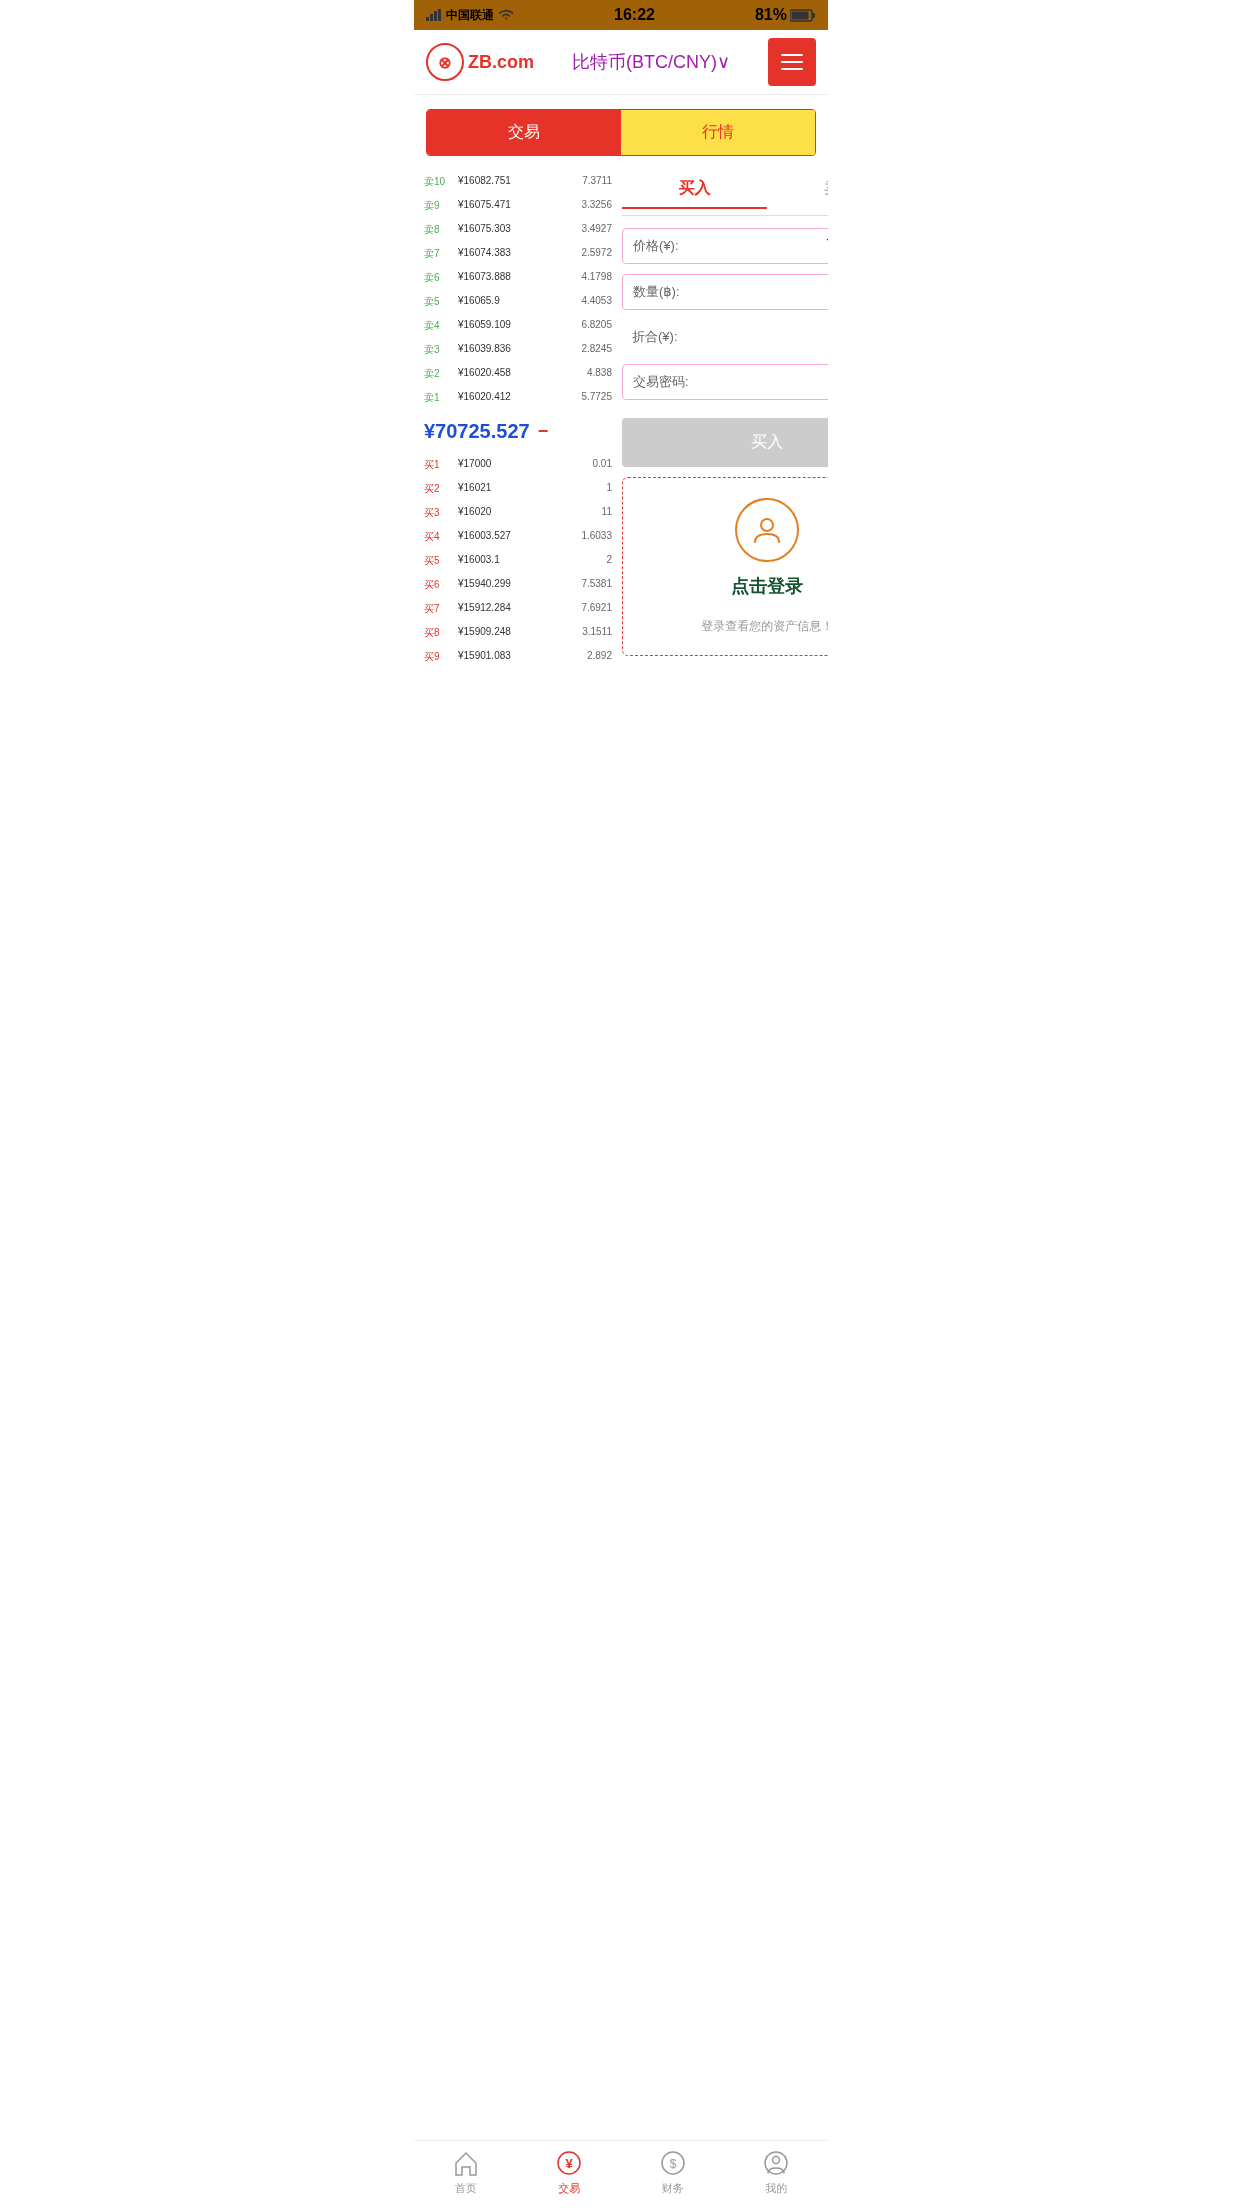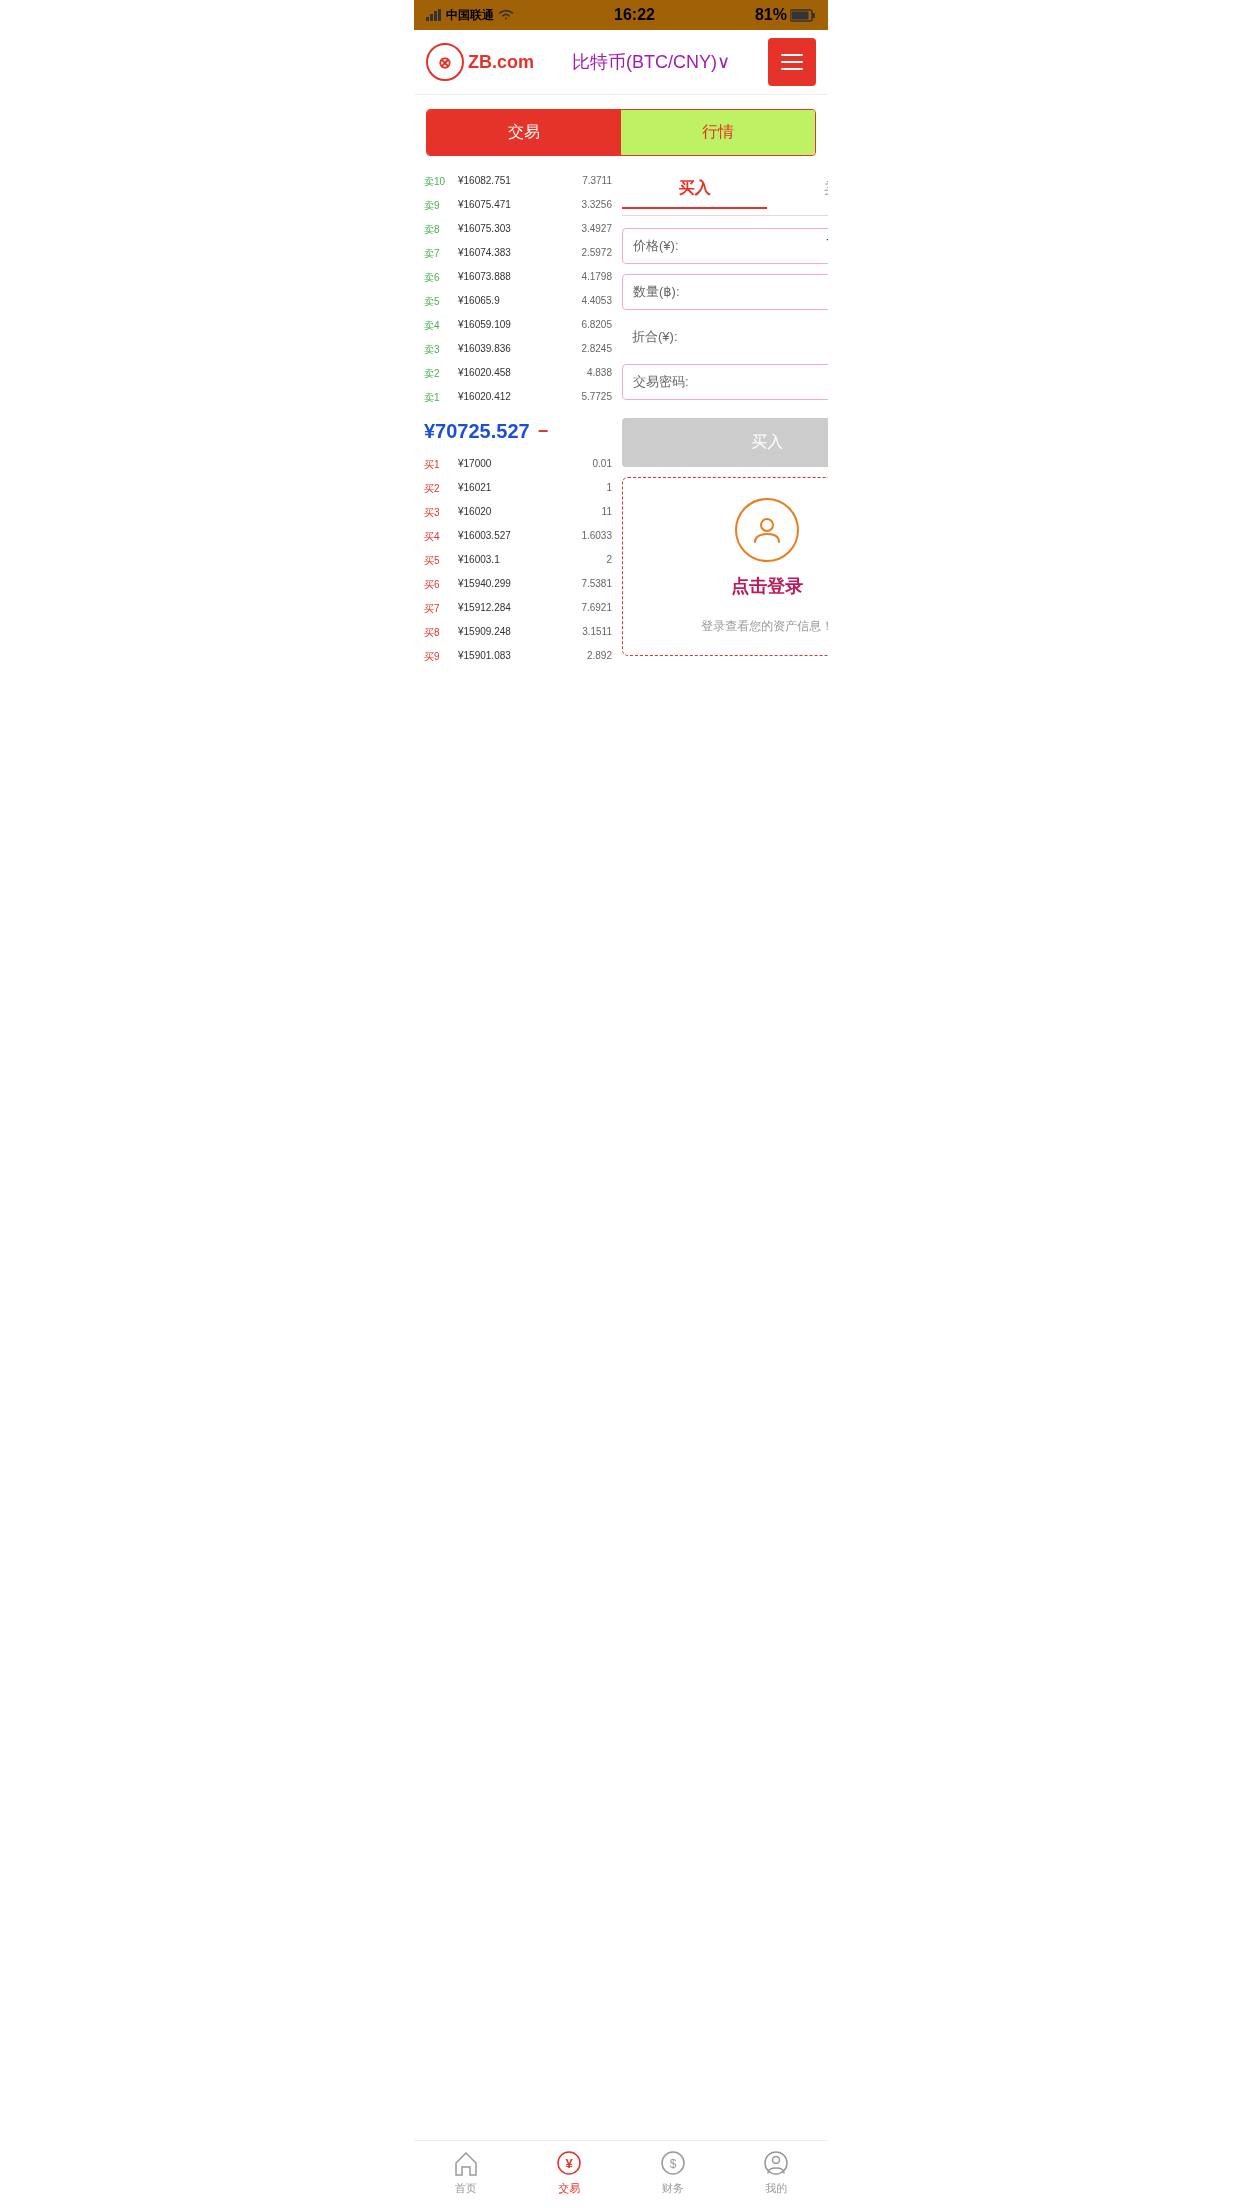--- a/index.html
+++ b/index.html
@@ -95,21 +95,21 @@
       padding: 12px 0;
       text-align: center;
       font-size: 16px;
       cursor: pointer;
     }
     .tab-item.active {
       background: #e63329;
       color: #fff;
     }
     .tab-item.inactive {
-      background: #bef264;
+      background: #fde047;
       color: #e63329;
     }
 
     
     .main-content {
       display: flex;
       padding: 0 4px;
     }
 
     
@@ -231,21 +231,21 @@
       width: 64px;
       height: 64px;
       border-radius: 50%;
       border: 2px solid #e67e22;
       display: flex;
       align-items: center;
       justify-content: center;
       margin: 0 auto 12px;
     }
     .login-text {
-      color: #be185d;
+      color: #14532d;
       font-size: 18px;
       font-weight: 600;
       margin-bottom: 20px;
     }
     .login-hint {
       font-size: 12px;
       color: #999;
       margin-top: 8px;
     }
 

